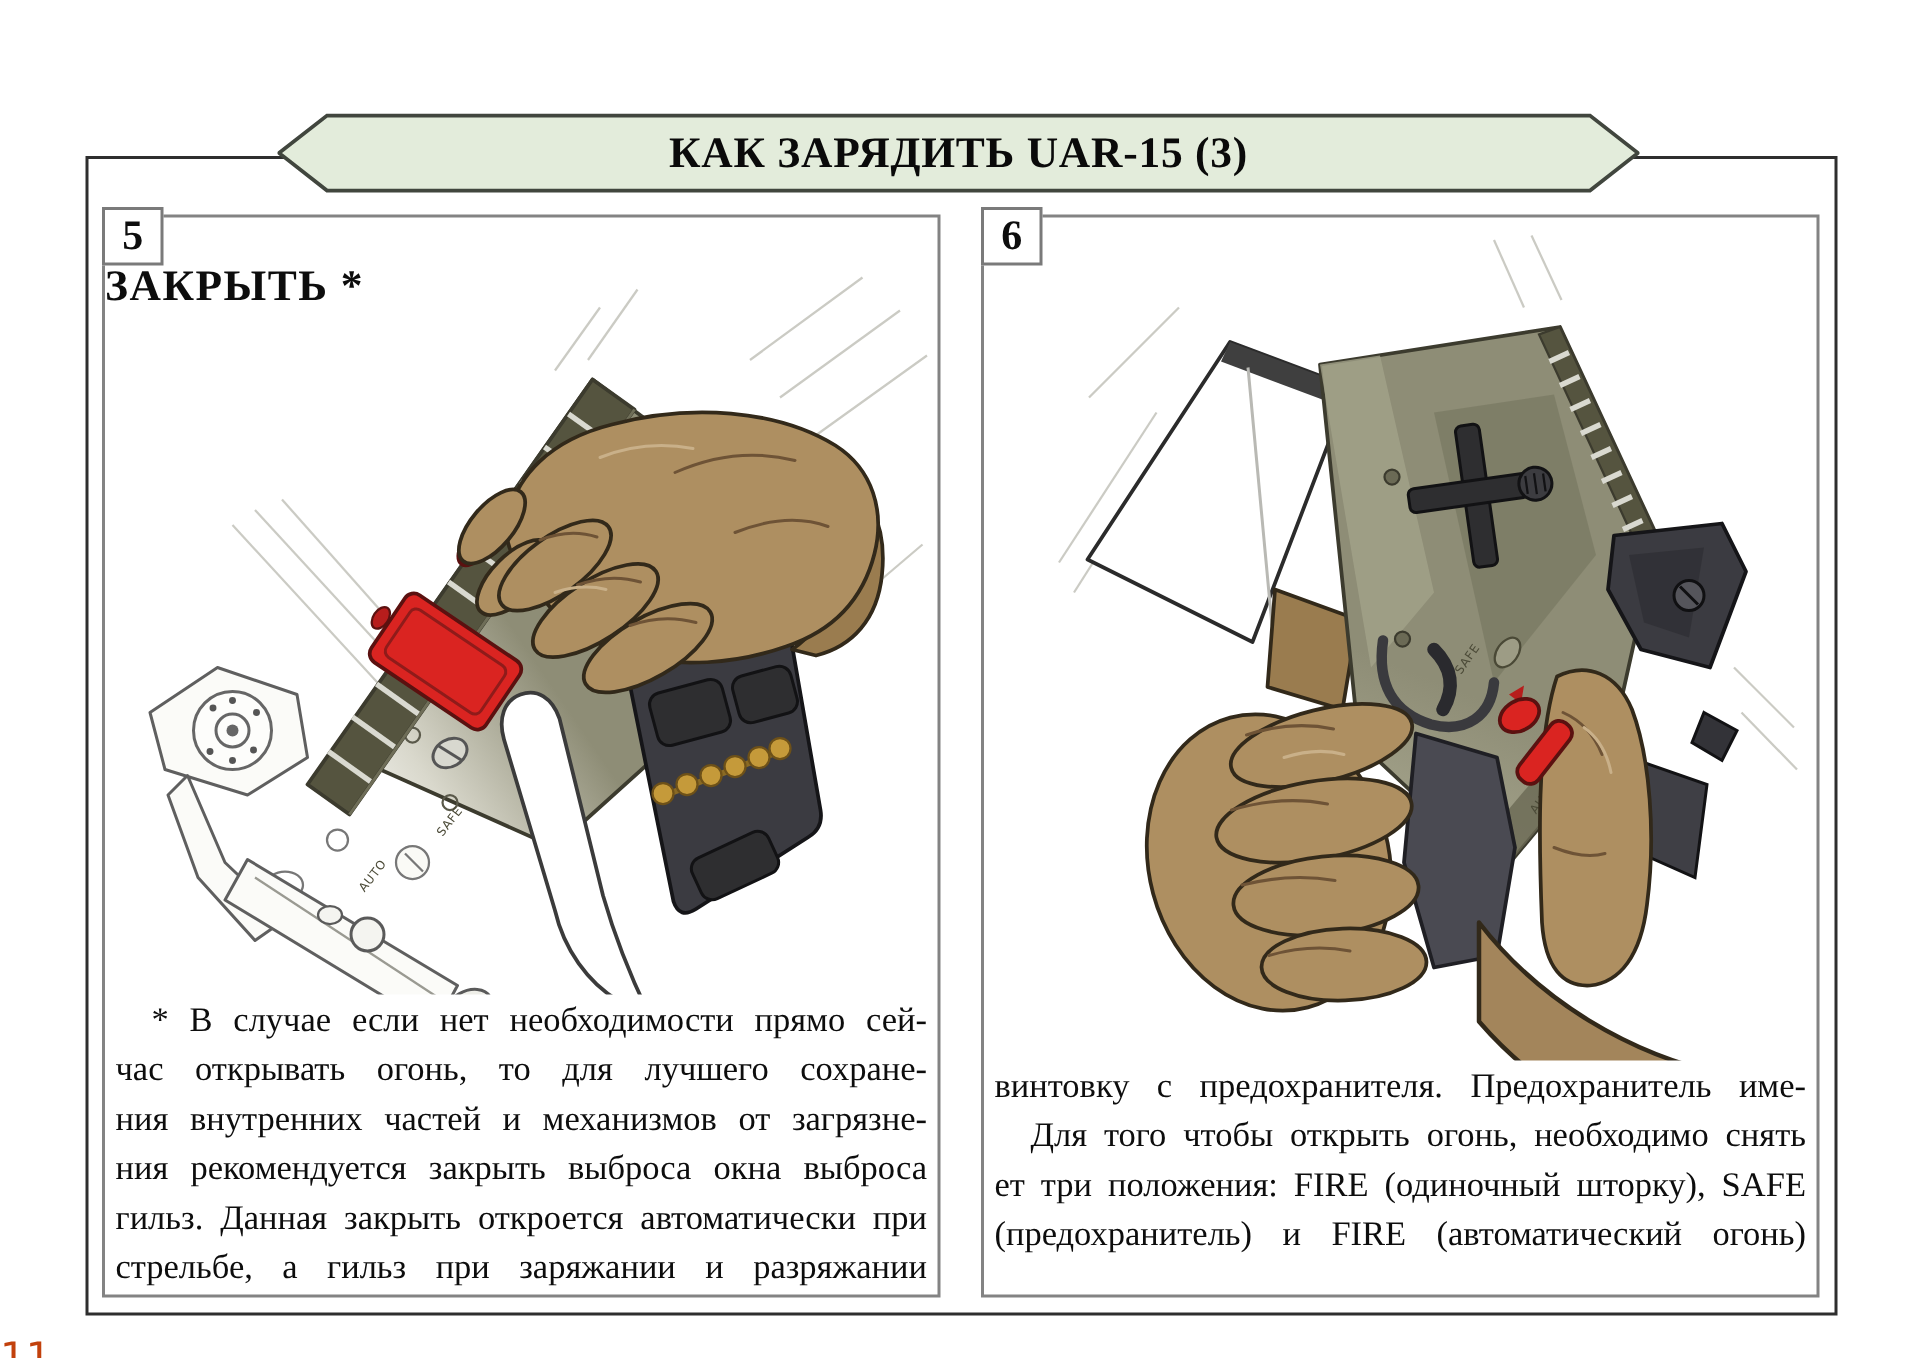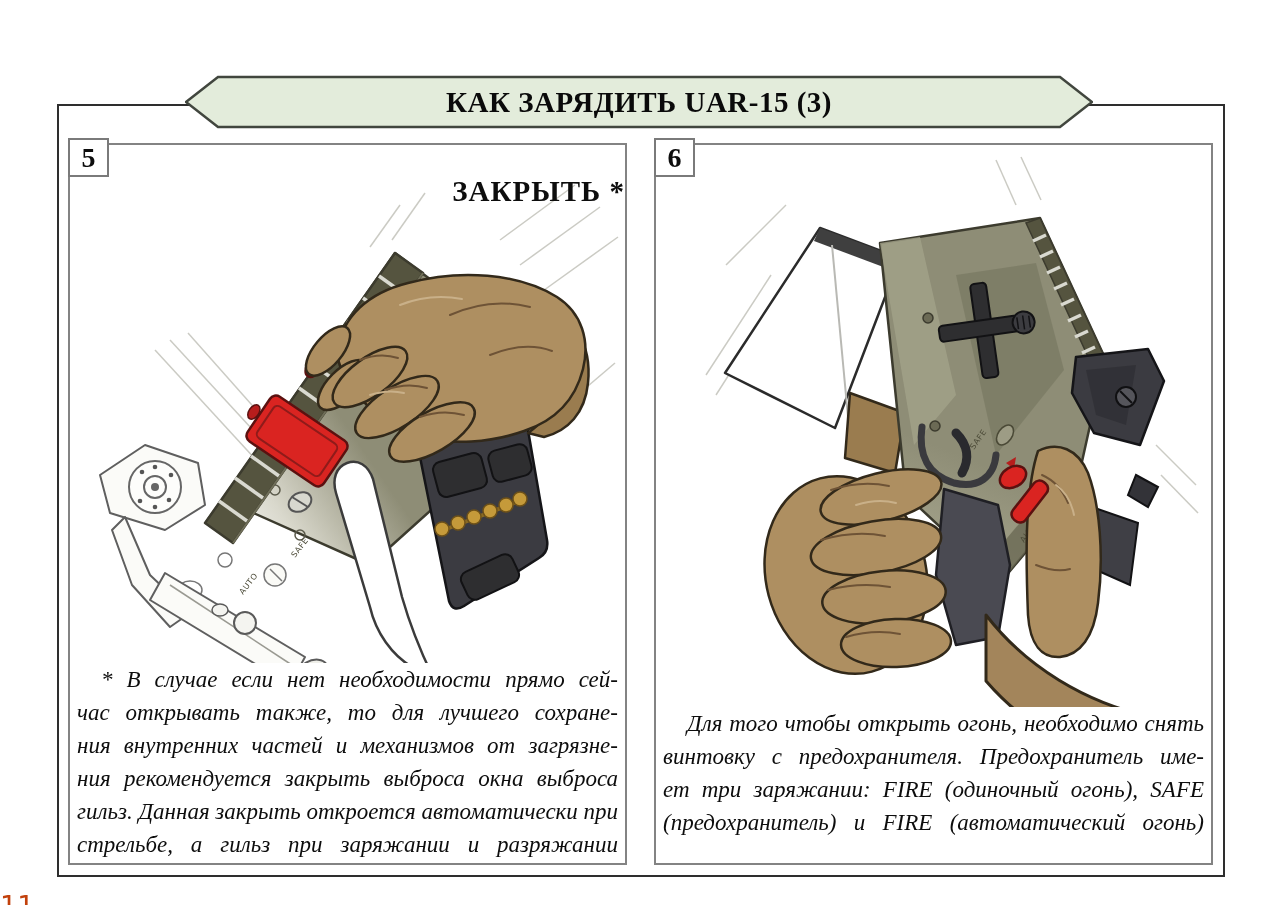--- a/index.html
+++ b/index.html
@@ -12,24 +12,24 @@
   .banner-title{position:absolute;left:0;top:0;width:100%;height:54px;display:flex;
         align-items:center;justify-content:center;font-weight:bold;font-size:29px;
         letter-spacing:.5px;color:#0a0a0a;}
   .panel{position:absolute;top:115px;width:559px;height:722px;border:2px solid #838383;
         box-sizing:border-box;background:#fff;}
   .panel.p5{left:68px;}
   .panel.p6{left:654px;}
   .step-badge{position:absolute;left:-2px;top:-7px;width:41px;height:39px;background:#fff;
         border:2px solid #7a7a7a;box-sizing:border-box;display:flex;align-items:center;
         justify-content:center;font-weight:bold;font-size:28px;z-index:3;}
-  .step-title{position:absolute;top:30px;left:0;width:100%;text-align:right;margin:0;
+  .step-title{position:absolute;top:30px;left:0;width:100%;text-align:left;margin:0;
         font-weight:bold;font-size:29px;letter-spacing:1px;z-index:2;}
   .illus{position:absolute;left:0;top:0;width:555px;height:718px;z-index:1;}
-  .body-text{position:absolute;left:7px;right:7px;z-index:2;background:#fff;font-style:italic;}
+  .body-text{position:absolute;left:7px;right:7px;z-index:2;background:#fff;}
   .p5 .body-text{bottom:2px;}
   .p6 .body-text{bottom:24px;}
   .line{font-size:23px;line-height:33px;text-align:justify;text-align-last:justify;
         white-space:nowrap;}
   .line.indent{padding-left:24px;}
   .page-number{position:absolute;top:862px;left:0;width:100%;text-align:left;
         font-family:"DejaVu Sans",sans-serif;font-size:27px;color:#c2410c;}
   
   .glove{fill:#ae8f61;stroke:#32291a;stroke-width:2.5;stroke-linejoin:round;}
   .gloveDk{fill:#9a7c4f;stroke:#32291a;stroke-width:2.5;stroke-linejoin:round;}
@@ -200,21 +200,21 @@
         </g>
         <g class="hl">
           <path d="M330,160 q30,-12 62,-6"></path>
             <path d="M300,250 q18,-6 34,-2"></path>
         </g>
       </g>
     </svg>
 
     <div class="body-text">
       <div class="line indent">* В случае если нет необходимости прямо сей-</div>
-      <div class="line">час открывать также, то для лучшего сохране-</div>
+      <div class="line">час открывать огонь, то для лучшего сохране-</div>
       <div class="line">ния внутренних частей и механизмов от загрязне-</div>
       <div class="line">ния рекомендуется закрыть выброса окна выброса</div>
       <div class="line">гильз. Данная закрыть откроется автоматически при</div>
       <div class="line">стрельбе, а гильз при заряжании и разряжании</div>
     </div>
   </section>
 
   <section class="panel p6">
     <div class="step-badge">6</div>
 
@@ -323,22 +323,22 @@
       <g>
         <path d="M350,318 L360,312 L358,324 Z" fill="#b71d1c"></path>
         <ellipse transform="translate(357,332) rotate(-30)" rx="14" ry="10" class="red"></ellipse>
         <g transform="translate(375,355) rotate(38)">
           <rect x="-8" y="-22" width="16" height="48" rx="7" class="red"></rect>
         </g>
       </g>
     </svg>
 
     <div class="body-text">
+      <div class="line">винтовку с предохранителя. Предохранитель име-</div>
       <div class="line indent">Для того чтобы открыть огонь, необходимо снять</div>
-      <div class="line">винтовку с предохранителя. Предохранитель име-</div>
-      <div class="line">ет три заряжании: FIRE (одиночный огонь), SAFE</div>
+      <div class="line">ет три положения: FIRE (одиночный шторку), SAFE</div>
       <div class="line">(предохранитель) и FIRE (автоматический огонь)</div>
     </div>
   </section>
 
   <div class="page-number">11</div>
 
 </div>
 
 </body></html>

